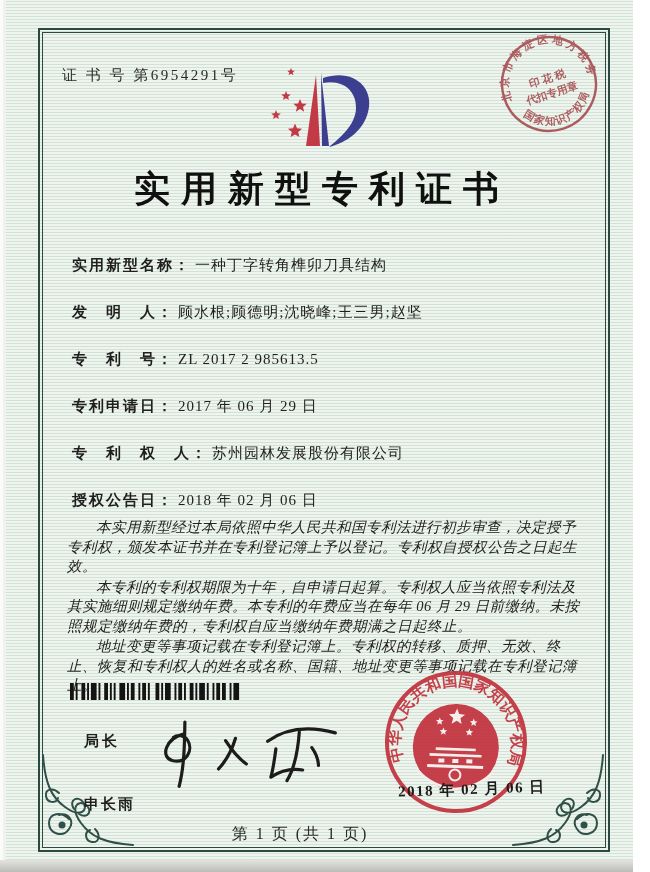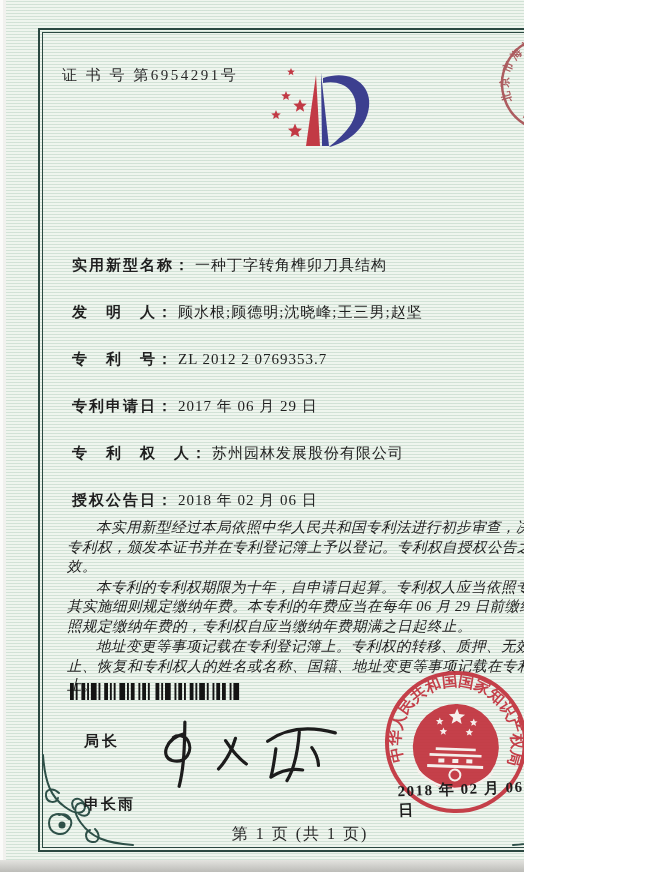--- a/index.html
+++ b/index.html
@@ -1,18 +1,18 @@
 <!DOCTYPE html>
 <html><head>
 <meta charset="utf-8">
 <style>
   html,body{margin:0;padding:0;}
   body{width:650px;height:872px;background:#ffffff;overflow:hidden;
        font-family:"Liberation Serif","DejaVu Serif",serif;color:#1f1f1f;}
-  .stage{position:relative;width:524px;height:872px;background:#fbfbf9;overflow:hidden;}
+  .stage{position:relative;width:633px;height:872px;background:#fbfbf9;overflow:hidden;}
   .paper{position:absolute;left:6px;top:0;right:0;bottom:12px;
          background-color:#eff5ee;
          background-image:repeating-linear-gradient(0deg,
             rgba(141,181,158,0.30) 0px, rgba(141,181,158,0.30) 1px,
             rgba(255,255,255,0) 1px, rgba(255,255,255,0) 3px);}
   .photo-edge-bottom{position:absolute;left:0;right:0;bottom:0;height:12px;
          background:linear-gradient(#e3e3df,#bcbcb8);}
   .photo-edge-left{position:absolute;left:3px;top:0;bottom:12px;width:3px;background:#f1f1ee;}
   .frame{position:absolute;left:38px;top:28px;width:568px;height:820px;
          border:2px solid #2b4841;}
@@ -101,29 +101,30 @@
     <text font-size="10.5" fill="#a5494e" font-weight="bold">
       <textPath href="#arcT" startOffset="6" textLength="148" lengthAdjust="spacing">北京市海淀区地方税务局</textPath>
     </text>
     <text font-size="10.5" fill="#a5494e" font-weight="bold">
       <textPath href="#arcB" startOffset="2" textLength="80" lengthAdjust="spacing">国家知识产权局</textPath>
     </text>
     <text x="50" y="48" text-anchor="middle" font-size="10.5" font-weight="bold" fill="#a5494e">印 花 税</text>
     <text x="50" y="63" text-anchor="middle" font-size="10.5" font-weight="bold" fill="#a5494e">代扣专用章</text>
   </svg>
 
+  <div class="title">实用新型专利证书</div>
 
   <div class="field-row" style="top:256px;">
     <span class="field-label">实用新型名称：</span><span class="field-value">一种丁字转角榫卯刀具结构</span>
   </div>
   <div class="field-row" style="top:303px;">
     <span class="field-label">发　明　人：</span><span class="field-value">顾水根;顾德明;沈晓峰;王三男;赵坚</span>
   </div>
   <div class="field-row" style="top:350px;">
-    <span class="field-label">专　利　号：</span><span class="field-value">ZL 2012 2 0769353.7</span>
+    <span class="field-label">专　利　号：</span><span class="field-value">ZL 2017 2 985613.5</span>
   </div>
   <div class="field-row" style="top:397px;">
     <span class="field-label">专利申请日：</span><span class="field-value">2017 年 06 月 29 日</span>
   </div>
   <div class="field-row" style="top:444px;">
     <span class="field-label">专　利　权　人：</span><span class="field-value">苏州园林发展股份有限公司</span>
   </div>
   <div class="field-row" style="top:491px;">
     <span class="field-label">授权公告日：</span><span class="field-value">2018 年 02 月 06 日</span>
   </div>

